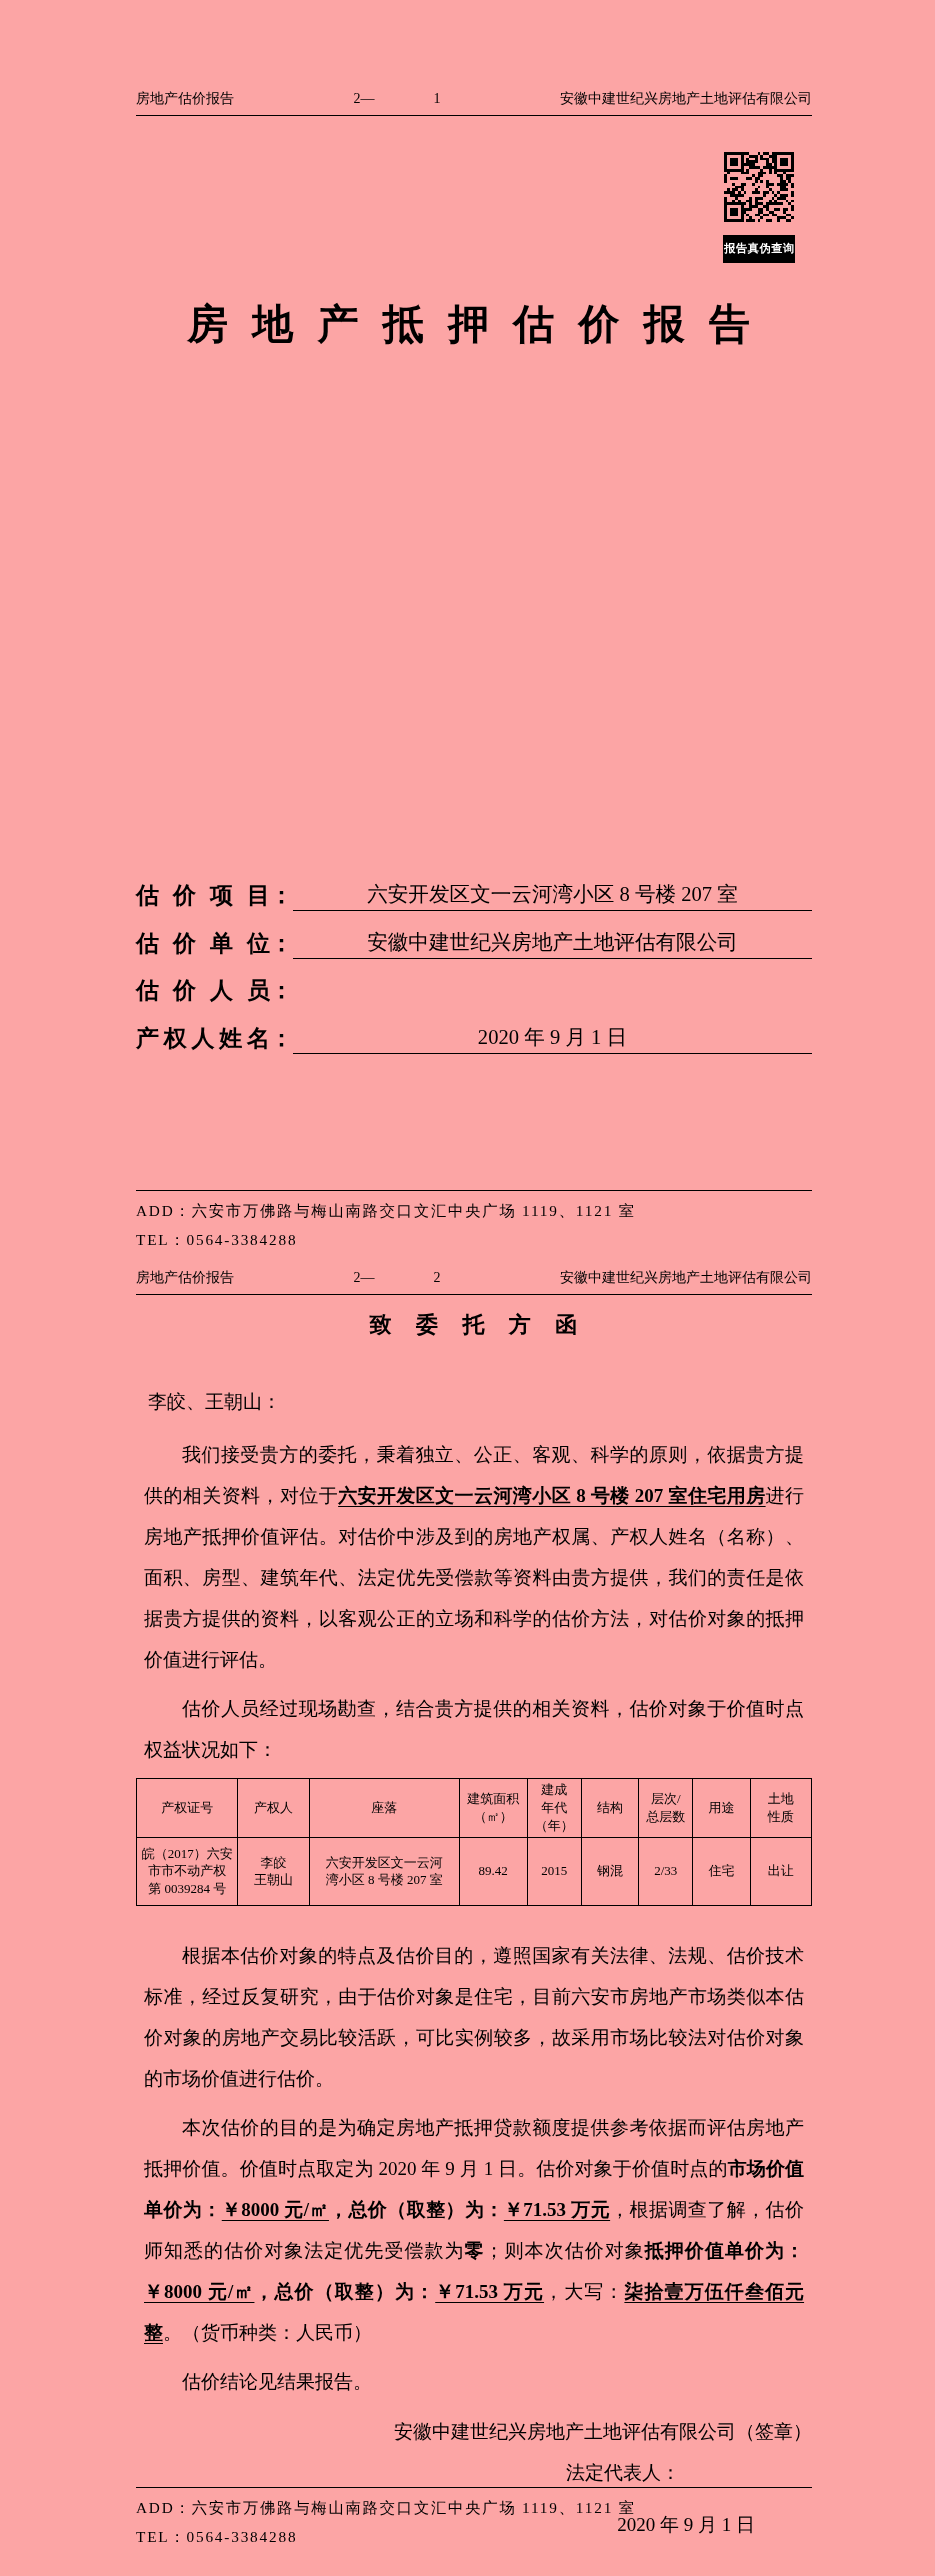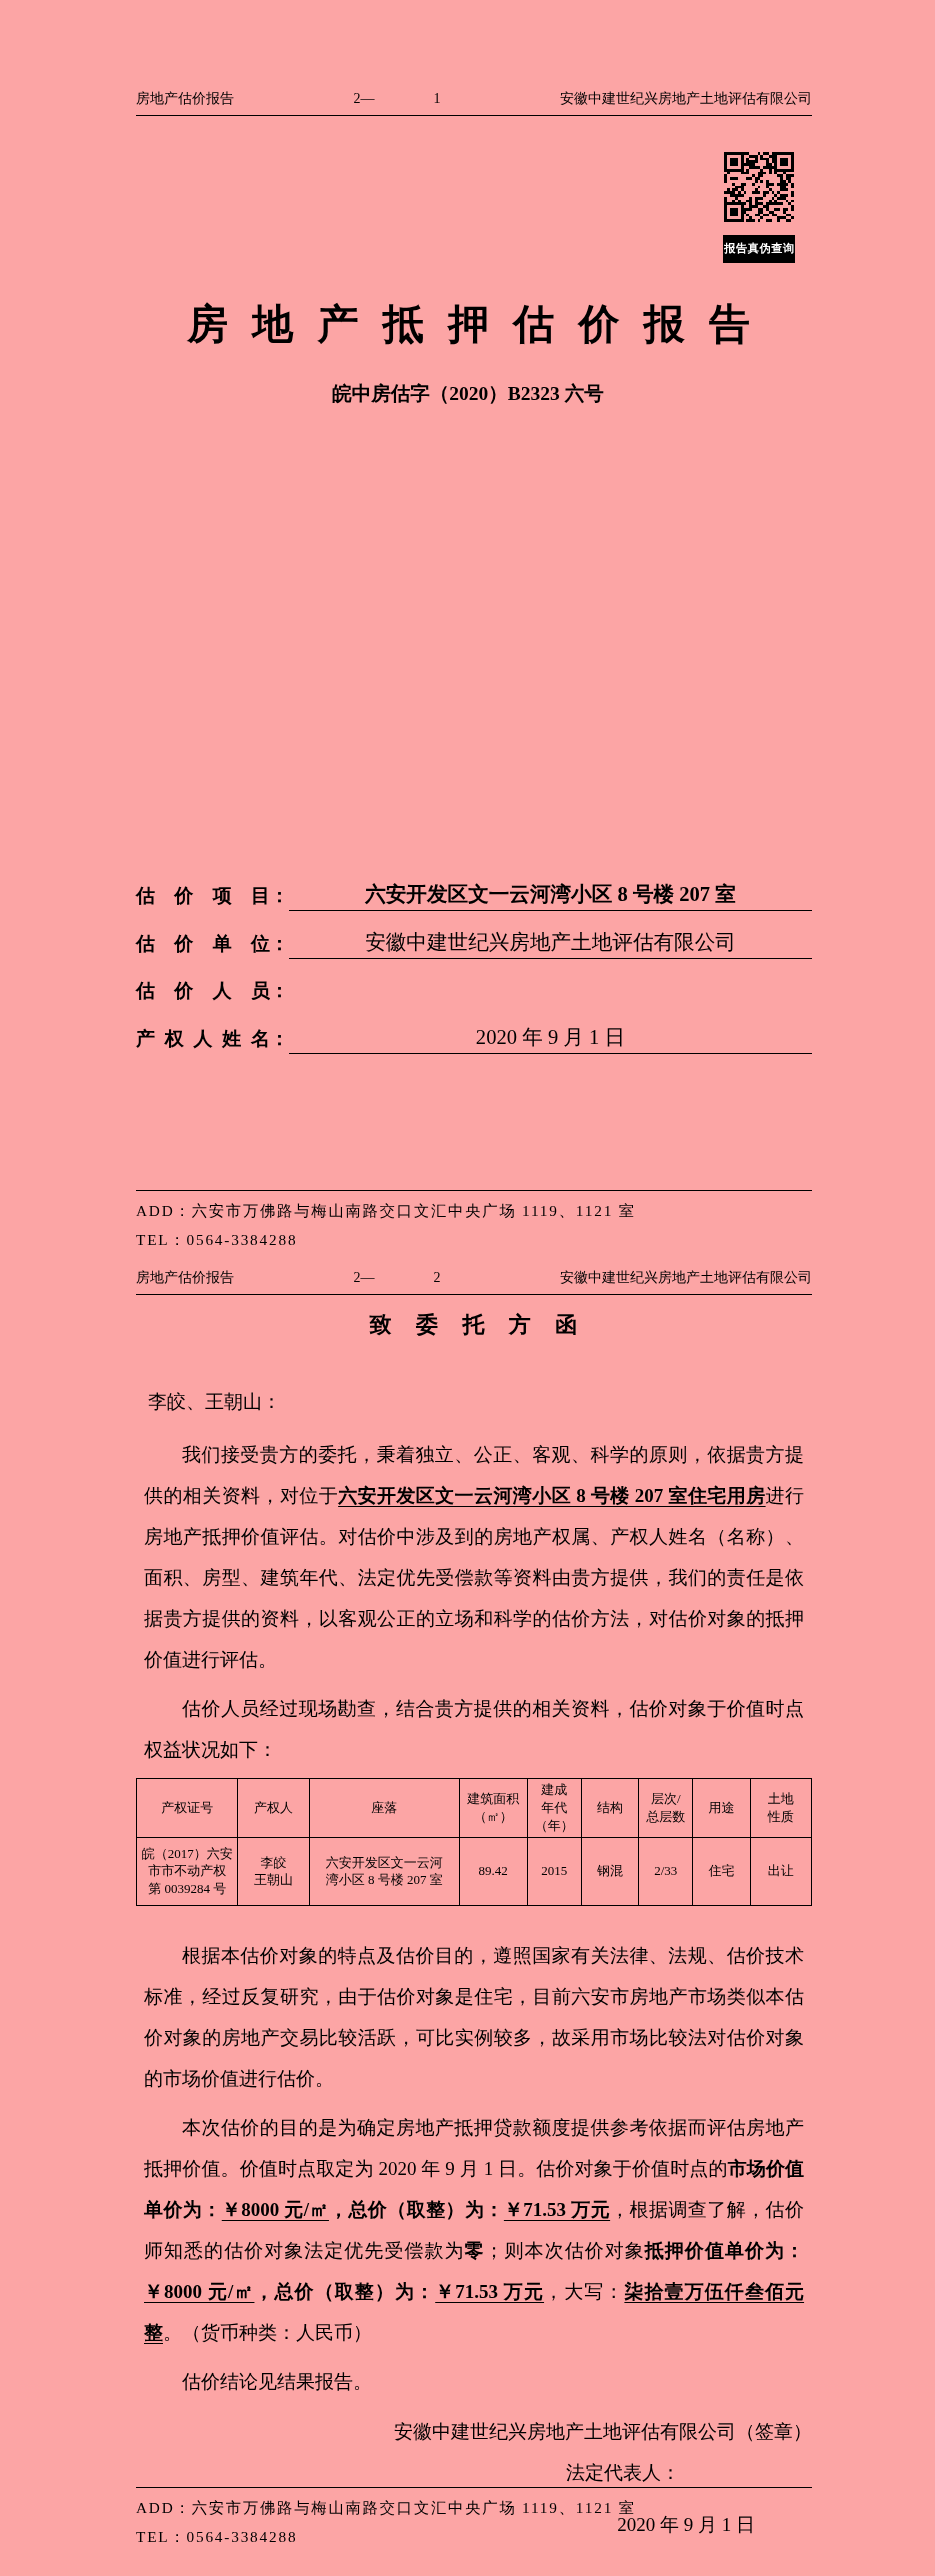--- a/index.html
+++ b/index.html
@@ -67,37 +67,37 @@
     width: 100%;
     text-align: center;
     font-size: 19.5px;
     font-weight: bold;
     line-height: 23.6px;
   }
 
   
   .form { position: absolute; top: 879px; left: 136px; width: 676px; }
   .form-row { display: flex; align-items: flex-end; margin-bottom: 16px; }
-  .form-label { font-size: 19px; font-weight: bold; line-height: 31px; white-space: nowrap; }
+  .form-label { font-size: 23px; font-weight: bold; line-height: 31px; white-space: nowrap; }
   .label-text {
     display: inline-block;
     width: 134px;
     text-align: justify;
     text-align-last: justify;
     text-justify: inter-ideograph;
   }
   .form-value {
     flex: 1;
     border-bottom: 1.2px solid #000;
     text-align: center;
     font-size: 20.6px;
     line-height: 31px;
     white-space: nowrap;
   }
-  .form-value.bold { font-weight: bold; text-align: center; }
+  .form-value.bold { font-weight: normal; text-align: center; }
 
   
   .ftr {
     position: absolute;
     left: 136px;
     width: 676px;
     border-top: 1.2px solid #000;
     padding-top: 4.7px;
     font-size: 15.3px;
     line-height: 29.5px;
@@ -480,21 +480,20 @@
         <rect x="15" y="24" width="1" height="1"></rect>
         <rect x="16" y="24" width="1" height="1"></rect>
         <rect x="19" y="24" width="1" height="1"></rect>
         <rect x="22" y="24" width="1" height="1"></rect>
         <rect x="23" y="24" width="1" height="1"></rect>
       </svg>
     <div class="qr-label">报告真伪查询</div>
   </div>
 
   <h1 class="main-title">房 地 产 抵 押 估 价 报 告</h1>
-  <div class="doc-no">皖中房估字（2020）B2323 六号</div>
 
   <div class="form">
     <div class="form-row">
       <span class="form-label"><span class="label-text">估价项目</span><span>：</span></span>
       <span class="form-value bold">六安开发区文一云河湾小区 8 号楼 207 室</span>
     </div>
     <div class="form-row">
       <span class="form-label"><span class="label-text">估价单位</span><span>：</span></span>
       <span class="form-value">安徽中建世纪兴房地产土地评估有限公司</span>
     </div>

